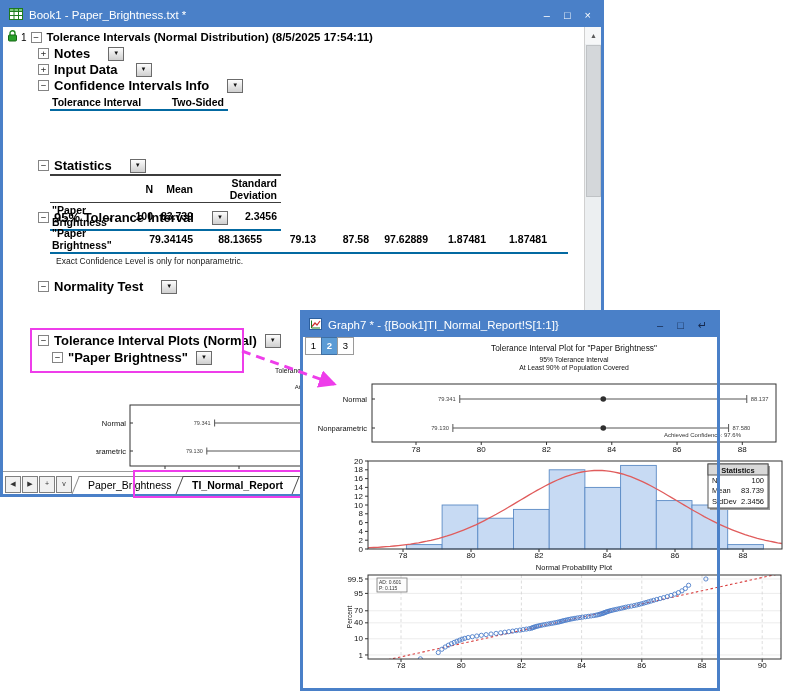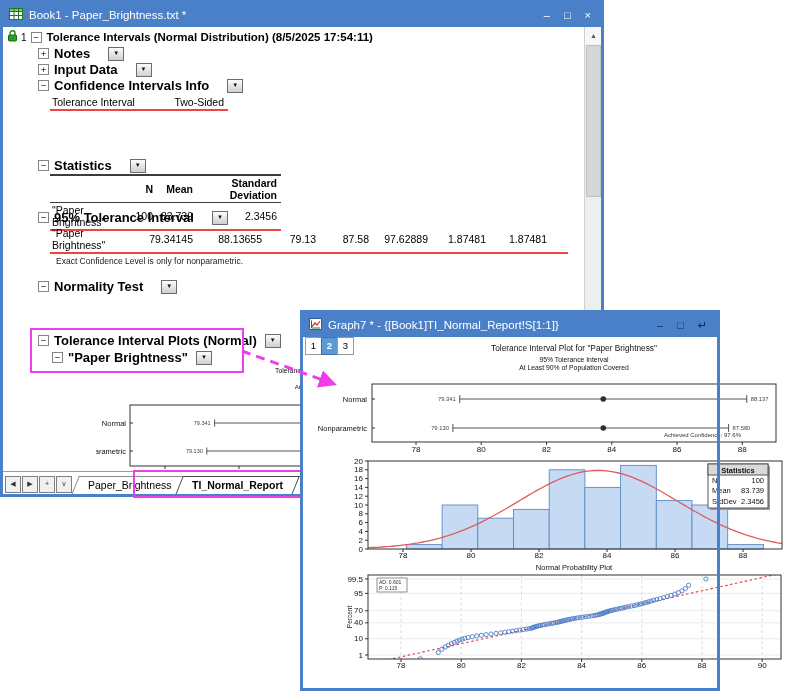--- a/index.html
+++ b/index.html
@@ -16,21 +16,21 @@
   
   .rrow{position:absolute;display:flex;align-items:center;font-size:11px;color:#000;white-space:nowrap;}
   .tog{display:inline-block;width:9px;height:9px;border:1px solid #848484;background:#fff;font-size:9px;line-height:8px;text-align:center;color:#333;margin-right:5px;flex:0 0 auto;font-family:"DejaVu Sans Mono",monospace;}
   .dd{display:inline-block;width:14px;height:12px;border:1px solid #6b6b6b;background:linear-gradient(#fdfdfd,#cfcfcf);font-size:6px;line-height:11px;text-align:center;color:#111;flex:0 0 auto;}
   .bold{font-weight:bold;}
   .sechead{font-weight:bold;font-size:13px;}
   
   table.rep{position:absolute;border-collapse:collapse;table-layout:fixed;font-size:10.5px;color:#000;}
   table.rep td,table.rep th{padding:1px 4px 1px 2px;overflow:hidden;}
   .t-top{border-top:2px solid #3c3c3c;}
-  .t-bot{border-bottom:2px solid #ef4444;}
+  .t-bot{border-bottom:2px solid #0369a1;font-weight:bold;}
   .t-mid{border-bottom:1px solid #3c3c3c;}
   .t-row{border-bottom:1px solid #b4b4b4;}
   .num{text-align:right;}
   th.h{font-weight:bold;text-align:right;}
   .footnote{position:absolute;font-size:8.5px;color:#1a1a1a;}
   
   .pinkbox{position:absolute;border:2px solid #ee3dea;z-index:15;background:transparent;}
   
   .sb{position:absolute;background:#eceff1;border-left:1px solid #d0d0d0;}
   .sb .sbtn{position:absolute;left:0;top:0;width:100%;height:17px;background:#f6f7f8;color:#5a5a5a;font-size:7px;text-align:center;line-height:17px;}

